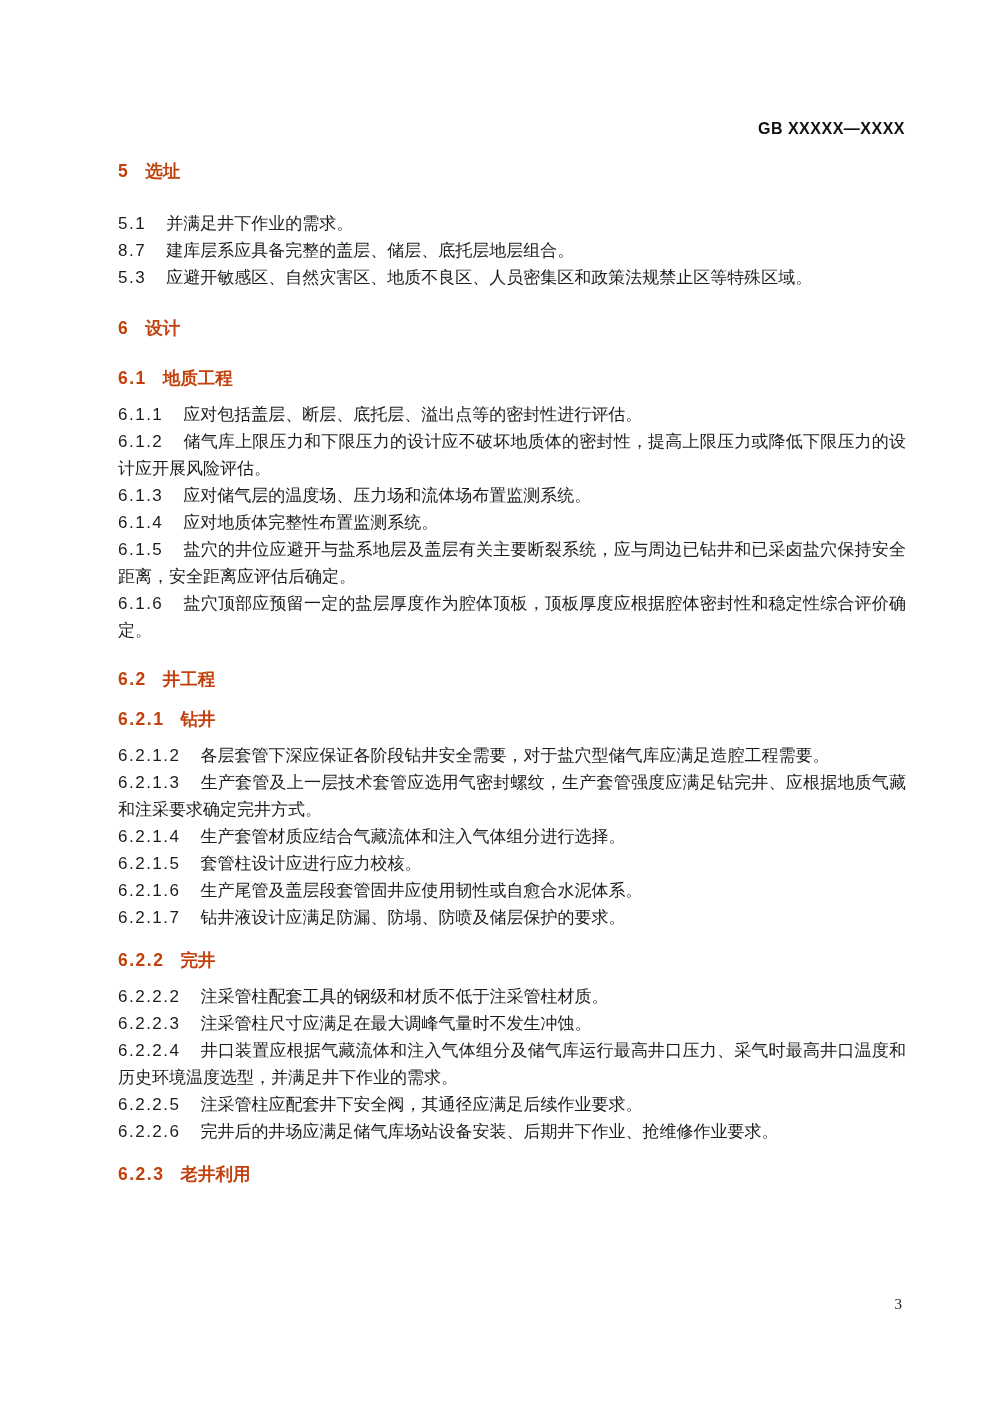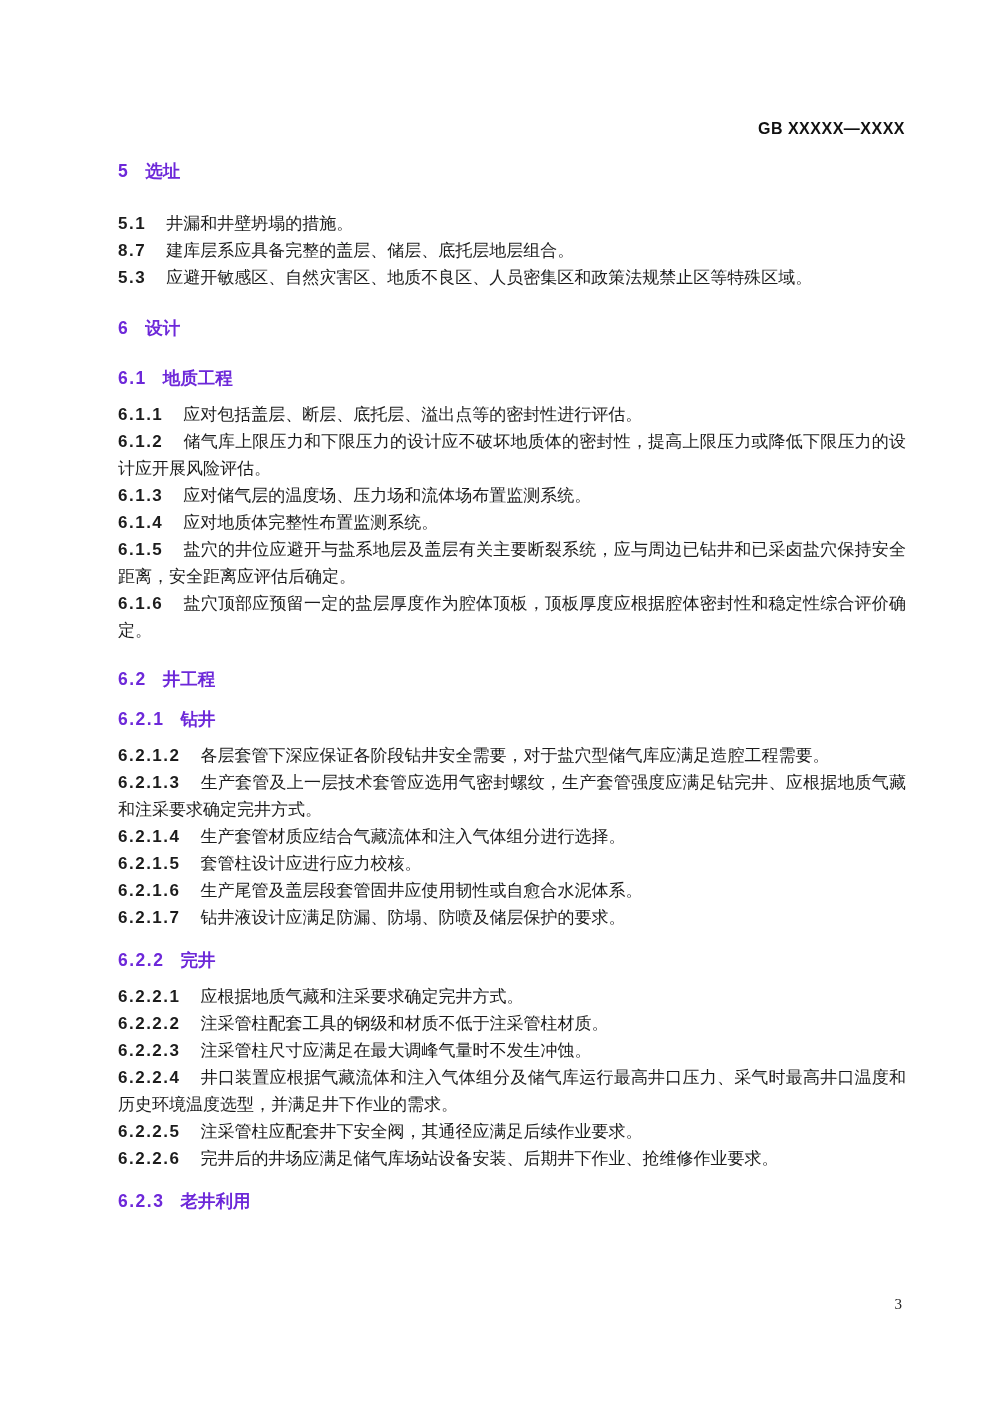--- a/index.html
+++ b/index.html
@@ -28,61 +28,61 @@
     position: absolute;
     left: 118px;
     right: 94px;
     top: 160px;
     text-align: justify;
   }
   .heading {
     font-weight: 700;
     font-size: 17.5px;
     line-height: 22px;
-    color: #6d28d9;
+    color: #c2410c;
     text-align: left;
   }
   .heading.lvl1 { margin: 26px 0 28px 0; }
   .heading.lvl2 { margin: 24px 0 12px 0; }
   .heading.lvl3 { margin: 18px 0 12px 0; }
   .heading.first { margin-top: 0; }
   .heading .num { margin-right: 16px; }
   .clause {
     margin: 0;
     font-size: 17px;
     line-height: 27px;
     color: #1c1c1c;
   }
   .num {
     font-family: "Liberation Sans", "DejaVu Sans", sans-serif;
     letter-spacing: 1.5px;
     white-space: nowrap;
   }
-  .clause .num { margin-right: 20px; font-weight: bold; }
+  .clause .num { margin-right: 20px; }
   .page-number {
     position: absolute;
     top: 1296px;
     right: 98px;
     font-size: 15px;
     color: #222;
     font-family: "Liberation Serif", "DejaVu Serif", serif;
   }
 </style>
 </head>
 <body>
 
 <div class="page">
 
   <div class="doc-header">GB XXXXX—XXXX</div>
 
   <main class="content">
 
     <div class="heading lvl1 first"><span class="num">5</span><span class="ttl">选址</span></div>
 
-    <p class="clause"><span class="num">5.1</span><span class="txt">井漏和井壁坍塌的措施。</span></p>
+    <p class="clause"><span class="num">5.1</span><span class="txt">并满足井下作业的需求。</span></p>
     <p class="clause"><span class="num">8.7</span><span class="txt">建库层系应具备完整的盖层、储层、底托层地层组合。</span></p>
     <p class="clause"><span class="num">5.3</span><span class="txt">应避开敏感区、自然灾害区、地质不良区、人员密集区和政策法规禁止区等特殊区域。</span></p>
 
     <div class="heading lvl1"><span class="num">6</span><span class="ttl">设计</span></div>
 
     <div class="heading lvl2"><span class="num">6.1</span><span class="ttl">地质工程</span></div>
 
     <p class="clause"><span class="num">6.1.1</span><span class="txt">应对包括盖层、断层、底托层、溢出点等的密封性进行评估。</span></p>
     <p class="clause"><span class="num">6.1.2</span><span class="txt">储气库上限压力和下限压力的设计应不破坏地质体的密封性，提高上限压力或降低下限压力的设计应开展风险评估。</span></p>
     <p class="clause"><span class="num">6.1.3</span><span class="txt">应对储气层的温度场、压力场和流体场布置监测系统。</span></p>
@@ -96,21 +96,20 @@
 
     <p class="clause"><span class="num">6.2.1.2</span><span class="txt">各层套管下深应保证各阶段钻井安全需要，对于盐穴型储气库应满足造腔工程需要。</span></p>
     <p class="clause"><span class="num">6.2.1.3</span><span class="txt">生产套管及上一层技术套管应选用气密封螺纹，生产套管强度应满足钻完井、应根据地质气藏和注采要求确定完井方式。</span></p>
     <p class="clause"><span class="num">6.2.1.4</span><span class="txt">生产套管材质应结合气藏流体和注入气体组分进行选择。</span></p>
     <p class="clause"><span class="num">6.2.1.5</span><span class="txt">套管柱设计应进行应力校核。</span></p>
     <p class="clause"><span class="num">6.2.1.6</span><span class="txt">生产尾管及盖层段套管固井应使用韧性或自愈合水泥体系。</span></p>
     <p class="clause"><span class="num">6.2.1.7</span><span class="txt">钻井液设计应满足防漏、防塌、防喷及储层保护的要求。</span></p>
 
     <div class="heading lvl3"><span class="num">6.2.2</span><span class="ttl">完井</span></div>
 
-    <p class="clause"><span class="num">6.2.2.1</span><span class="txt">应根据地质气藏和注采要求确定完井方式。</span></p>
     <p class="clause"><span class="num">6.2.2.2</span><span class="txt">注采管柱配套工具的钢级和材质不低于注采管柱材质。</span></p>
     <p class="clause"><span class="num">6.2.2.3</span><span class="txt">注采管柱尺寸应满足在最大调峰气量时不发生冲蚀。</span></p>
     <p class="clause"><span class="num">6.2.2.4</span><span class="txt">井口装置应根据气藏流体和注入气体组分及储气库运行最高井口压力、采气时最高井口温度和历史环境温度选型，并满足井下作业的需求。</span></p>
     <p class="clause"><span class="num">6.2.2.5</span><span class="txt">注采管柱应配套井下安全阀，其通径应满足后续作业要求。</span></p>
     <p class="clause"><span class="num">6.2.2.6</span><span class="txt">完井后的井场应满足储气库场站设备安装、后期井下作业、抢维修作业要求。</span></p>
 
     <div class="heading lvl3"><span class="num">6.2.3</span><span class="ttl">老井利用</span></div>
 
   </main>
 

